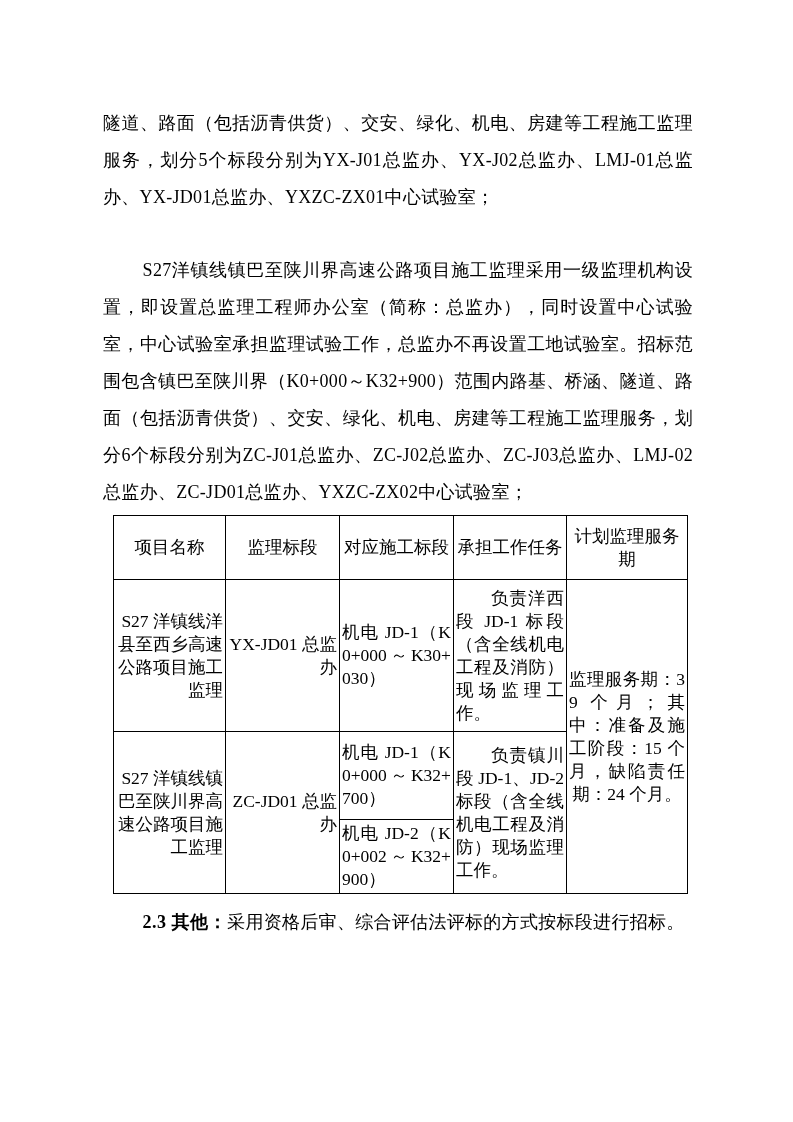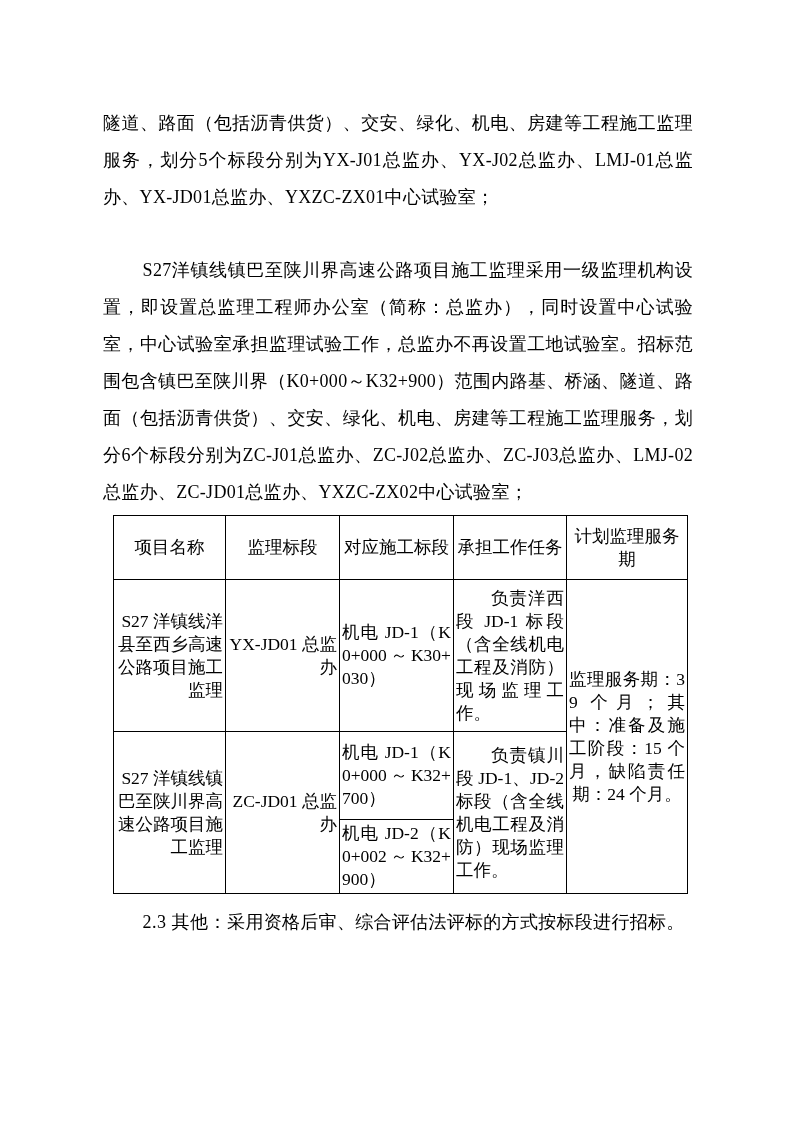--- a/index.html
+++ b/index.html
@@ -53,21 +53,21 @@
   td.cell-center  { text-align: right; }
   td.cell-left    { text-align: justify; }
   td.cell-task    { text-align: justify; text-indent: 2em; }
   td.cell-period  { text-align: justify; text-align-last: center; }
 
   p.closing {
     margin: 10px 0 0 0;
     text-indent: 2.2em;
   }
   p.closing .bold-label {
-    font-weight: normal;
+    font-weight: bold;
     letter-spacing: 0.5px;
   }
 </style>
 </head>
 <body>
 
 <div class="page">
 
   <p class="body-text">隧道、路面（包括沥青供货）、交安、绿化、机电、房建等工程施工监理服务，划分5个标段分别为YX-J01总监办、YX-J02总监办、LMJ-01总监办、YX-JD01总监办、YXZC-ZX01中心试验室；</p>
 

